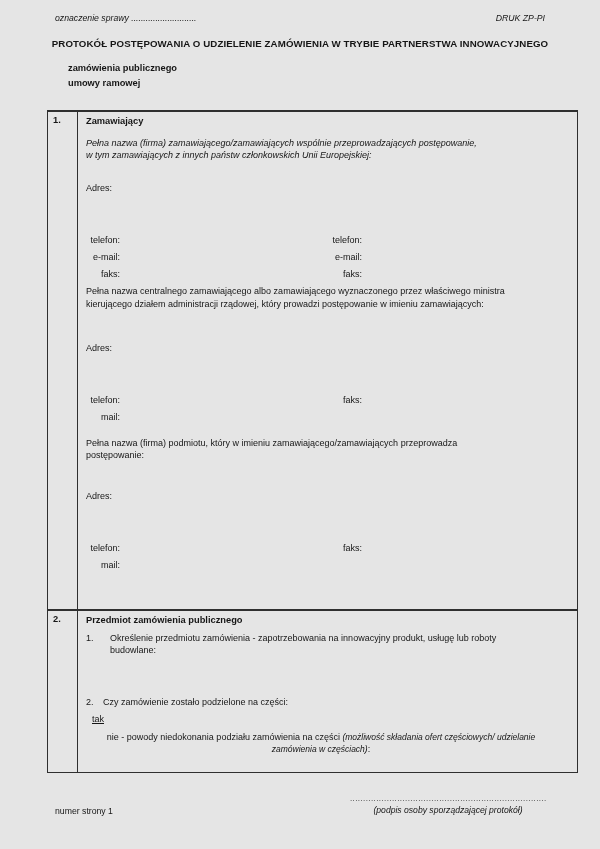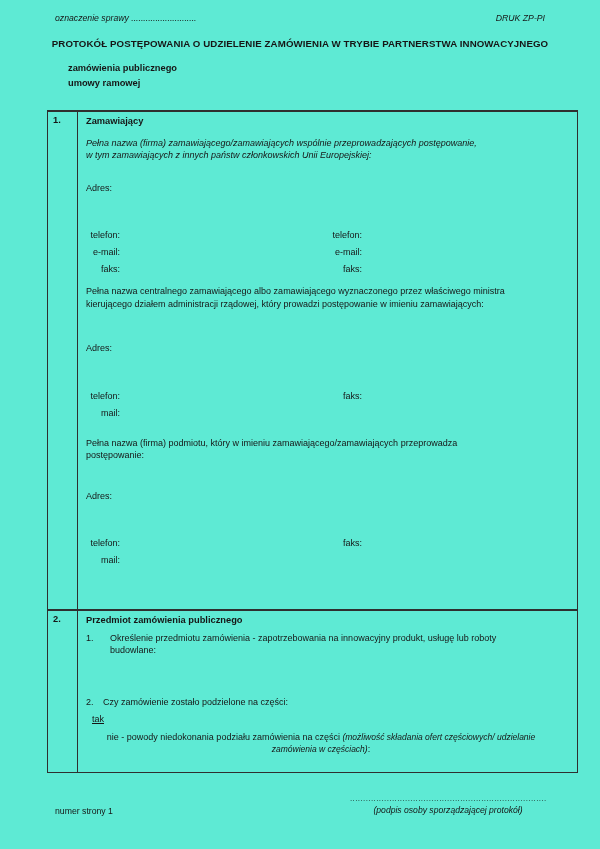--- a/index.html
+++ b/index.html
@@ -1,19 +1,19 @@
 <!DOCTYPE html>
 <html lang="pl"><head>
 <meta charset="utf-8">
 <style>
   html,body { margin:0; padding:0; background:#ffffff; }
   .page {
     position:relative;
     width:600px; height:849px;
-    background:#5eead4;
+    background:#e5e5e5;
     font-family:"Liberation Sans", sans-serif;
     color:#161616;
     overflow:hidden;
   }
   
   .header-row {
     display:flex; justify-content:space-between;
     padding:13px 55px 0 55px;
     font-size:8.7px; font-style:italic;
   }
@@ -57,21 +57,21 @@
   .i1 { margin-top:9px;font-style:italic; }
   .a1 { margin-top:20px; }
   .c1 { margin-top:35px; }
   .i2 { margin-top:5px; }
   .a2 { margin-top:32px; }
   .c2 { margin-top:35px; }
   .i3 { margin-top:13px; }
   .a3 { margin-top:28px; }
   .c3 { margin-top:35px; }
   .basis { margin-top:17px; }
-  .contact-line { display:flex; height:17px; }
+  .contact-line { display:flex; height:17px;align-items:flex-end; }
   .contact-line .lbl {
     display:inline-block; width:34px; text-align:right; white-space:nowrap;
   }
   .contact-line .lbl.right { margin-left:208px; }
   
   .olist-item { display:flex; }
   .olist-item .n  { width:24px; min-width:24px; }
   .olist-item .n2 { width:17px; min-width:17px; }
   .olist-item .t  { white-space:pre-line; }
   .item1 { margin-top:5px; }

